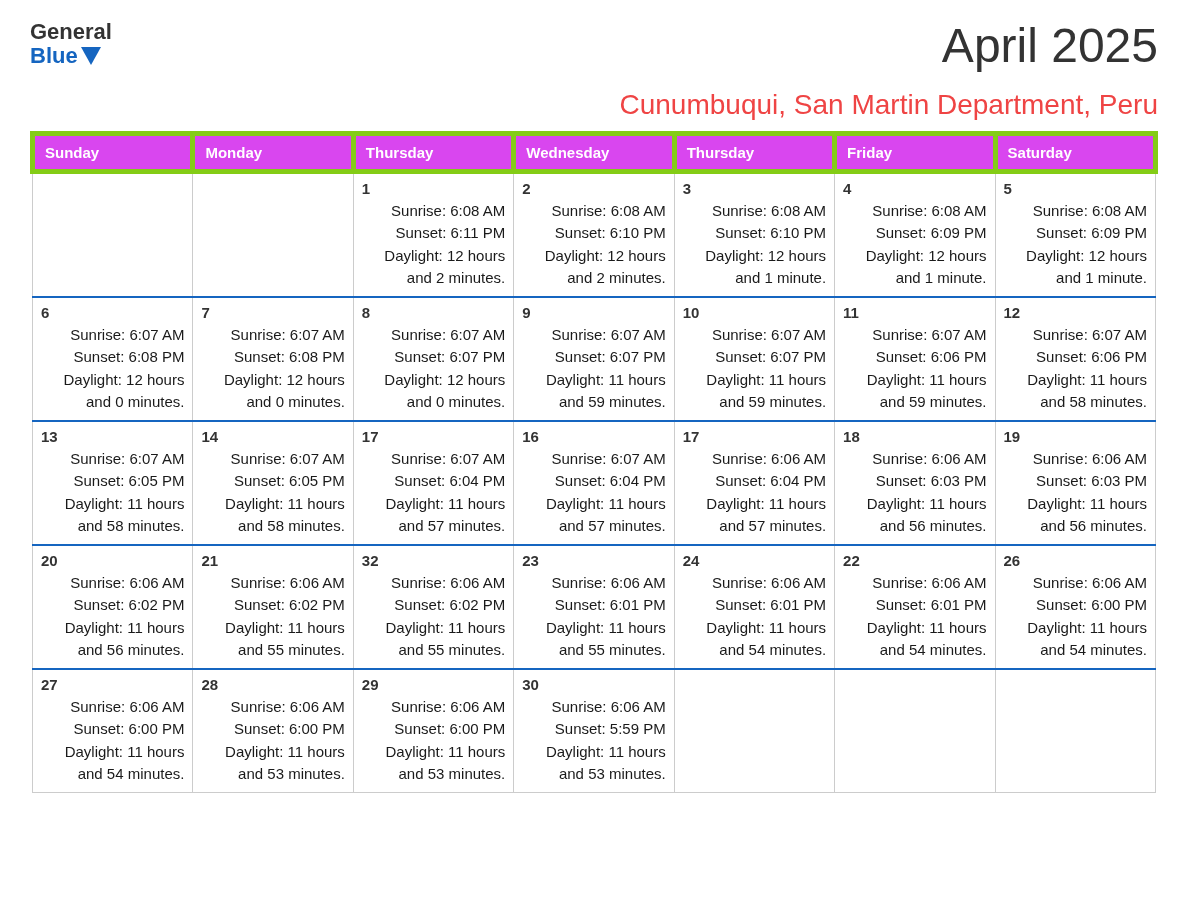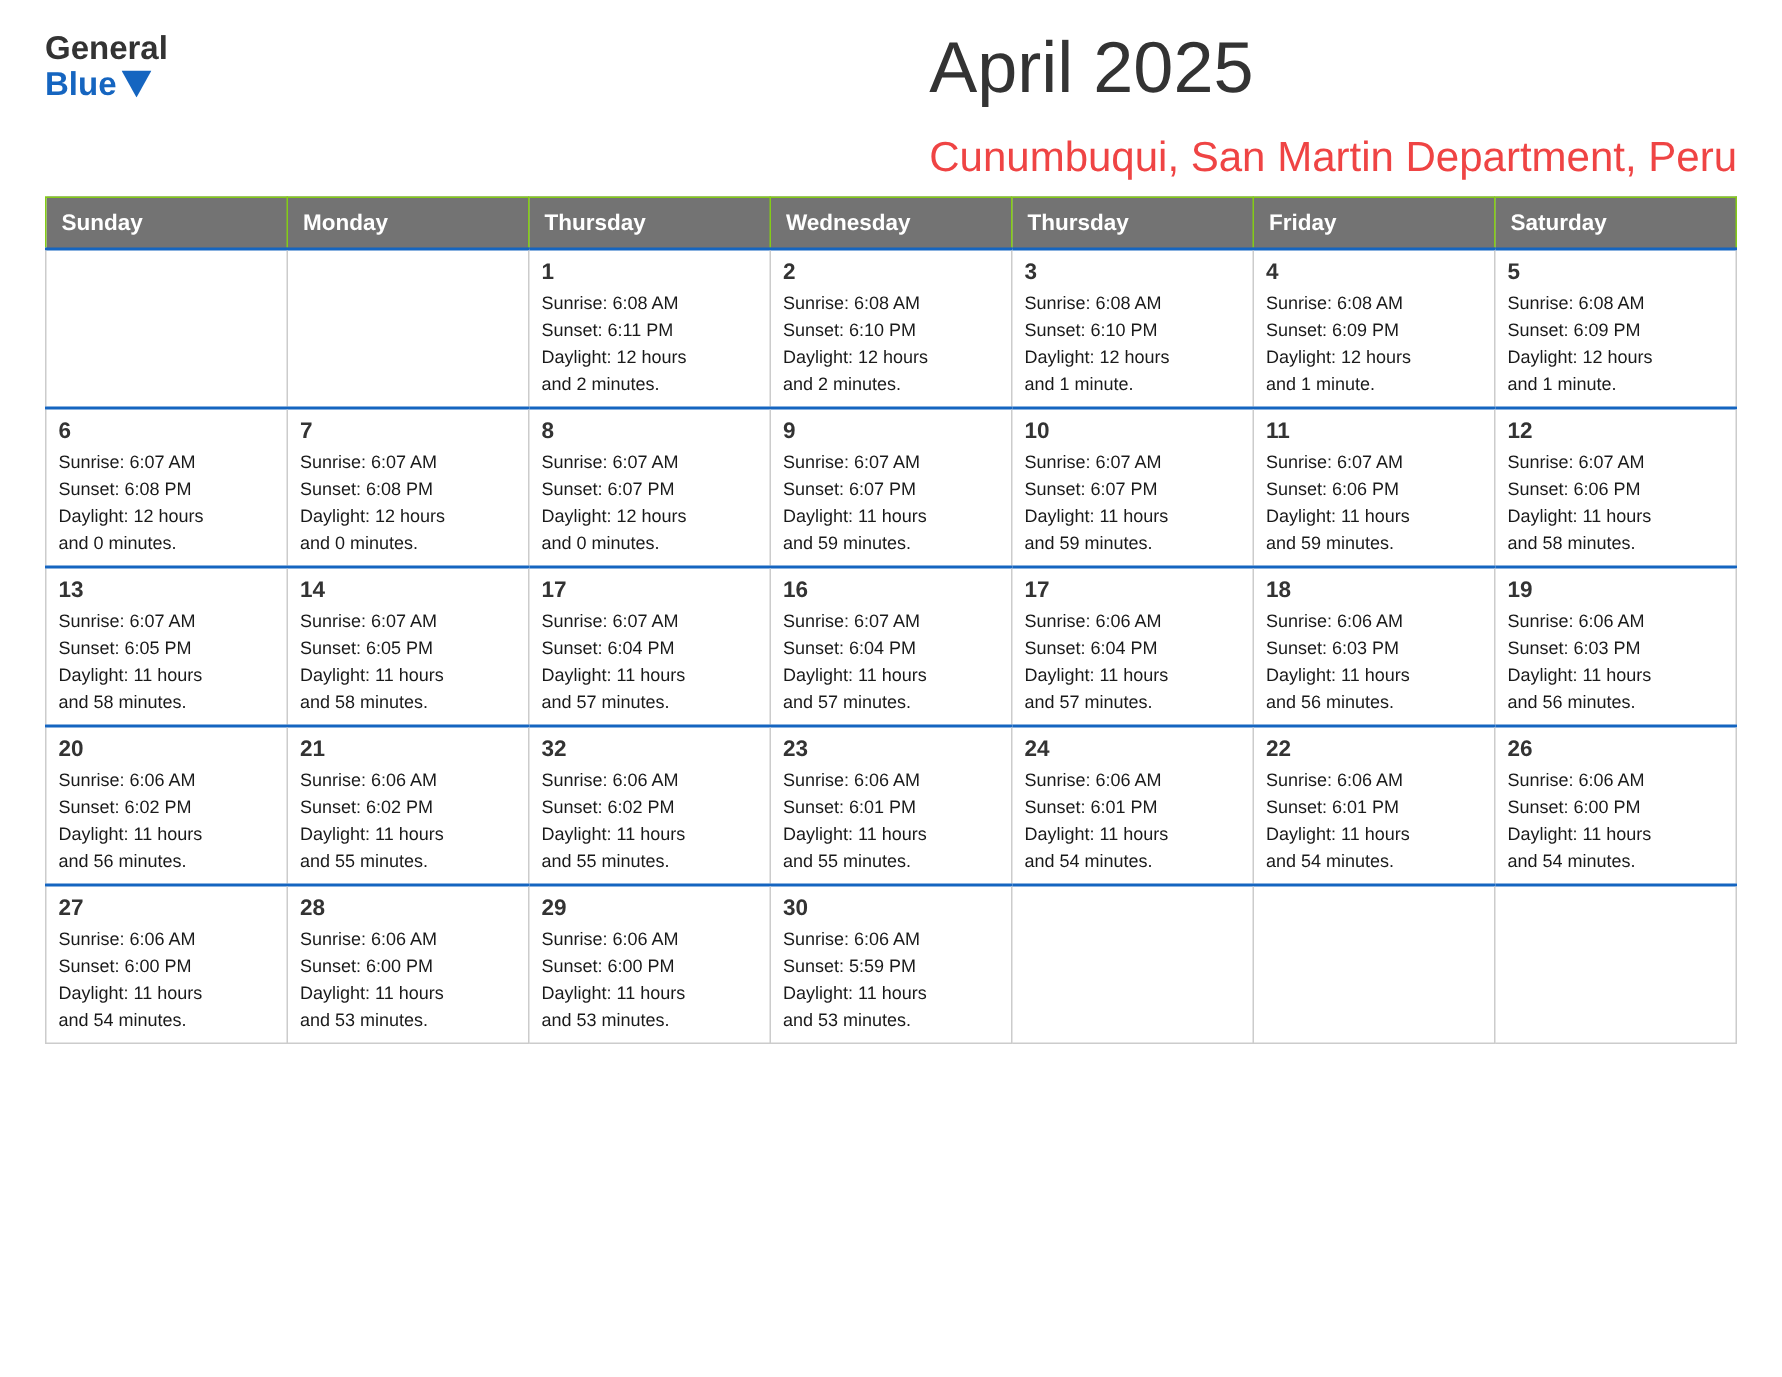--- a/index.html
+++ b/index.html
@@ -15,69 +15,70 @@
       justify-content: space-between;
       align-items: flex-start;
       margin-bottom: 10px;
     }
     .logo {
       display: flex;
       align-items: center;
       gap: 4px;
     }
     .title-block {
-      text-align: left;
+      text-align: right;
     }
     .title-block h1 {
       font-size: 48px;
       font-weight: normal;
       color: #333;
       line-height: 1.1;
     }
     .title-block h2 {
       font-size: 28px;
       font-weight: normal;
       color: #ef4444;
       margin-top: 16px;
     }
     .calendar {
       width: 100%;
       border-collapse: collapse;
       margin-top: 8px;
     }
     .calendar thead tr th {
-      background-color: #737373;
+      background-color: #d946ef;
       color: #fff;
       font-size: 15px;
       font-weight: bold;
       padding: 8px 10px;
       text-align: left;
-      border: 1px solid #84cc16;
+      border: 5px solid #84cc16;
     }
     .calendar tbody tr td {
       vertical-align: top;
       padding: 6px 8px;
       border: 1px solid #ccc;
       border-top: 2px solid #1565c0;
       font-size: 12.5px;
       color: #333;
       width: 14.28%;
       min-height: 90px;
     }
     .calendar tbody tr td .day-num {
       font-size: 15px;
       font-weight: bold;
       color: #333;
       display: block;
       margin-bottom: 3px;
     }
     .calendar tbody tr td .day-info {
       color: #1a1a1a;
-      font-size: 12px;
+      font-size: 15px;
       line-height: 1.5;
+      text-align: right;
     }
     .calendar tbody tr td.empty {
       background: #fff;
     }
   </style>
 </head>
 <body>
 
 <div class="header">
   <div class="logo">

